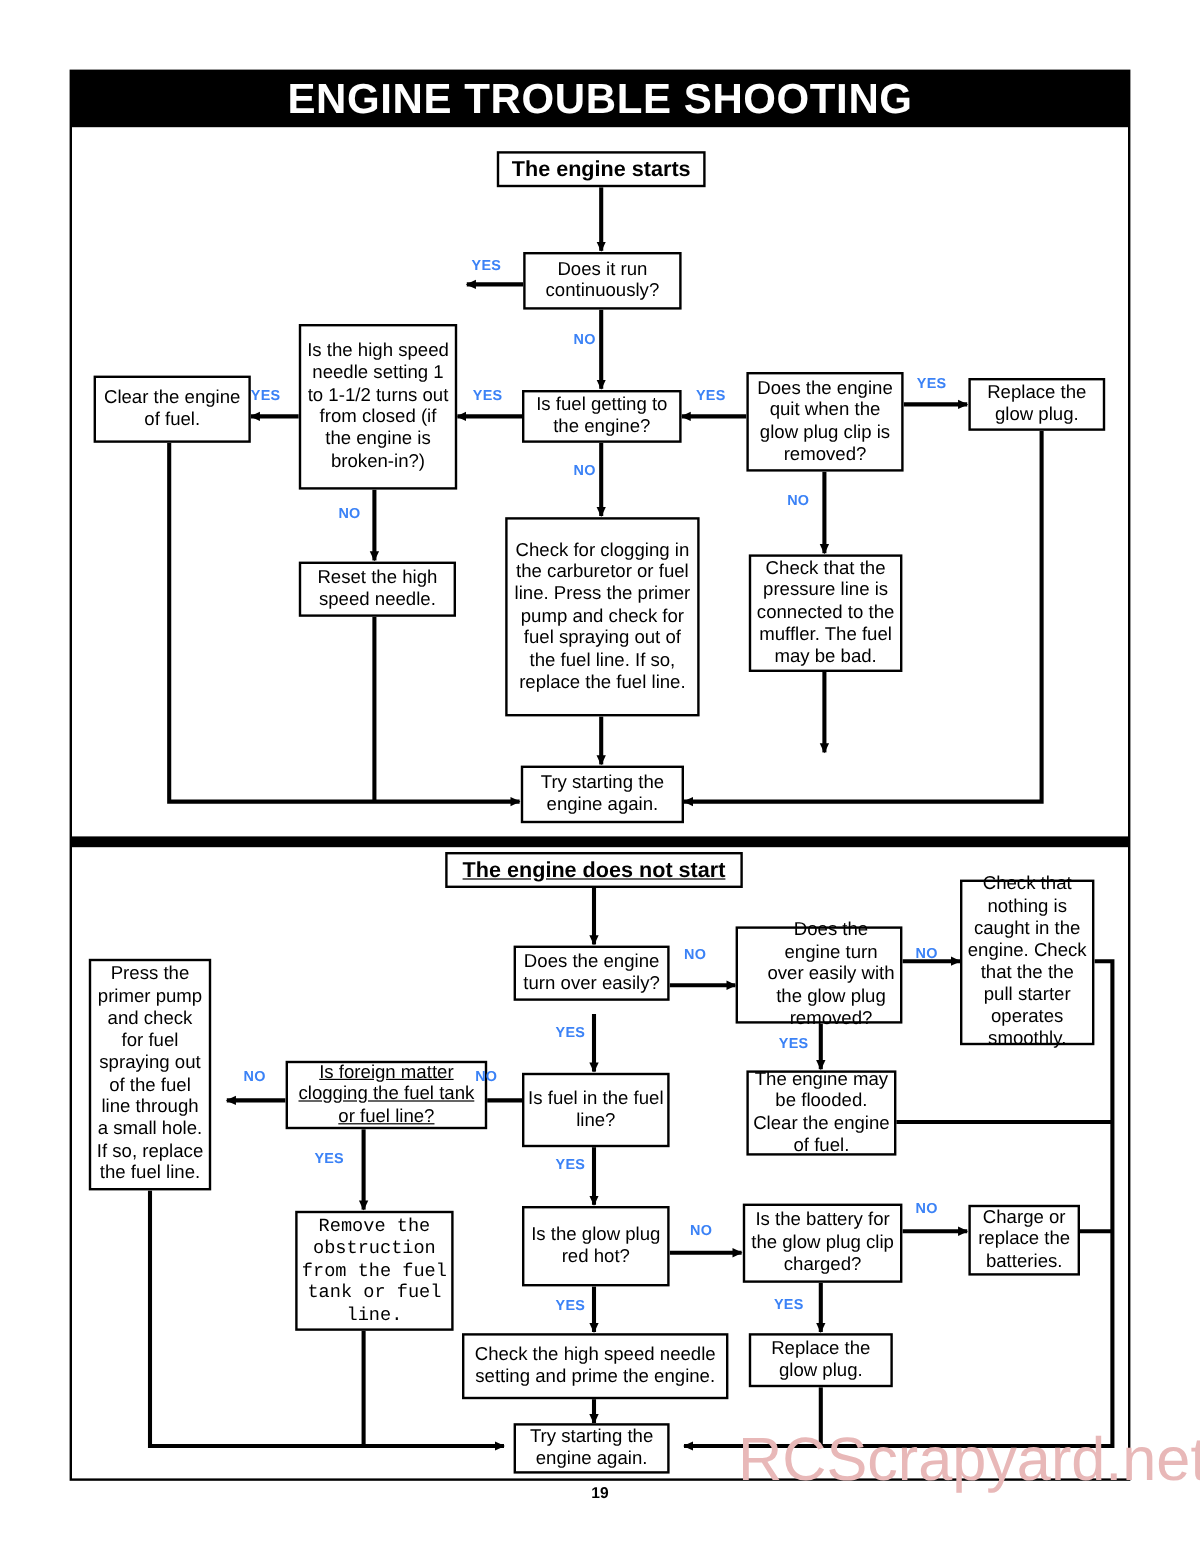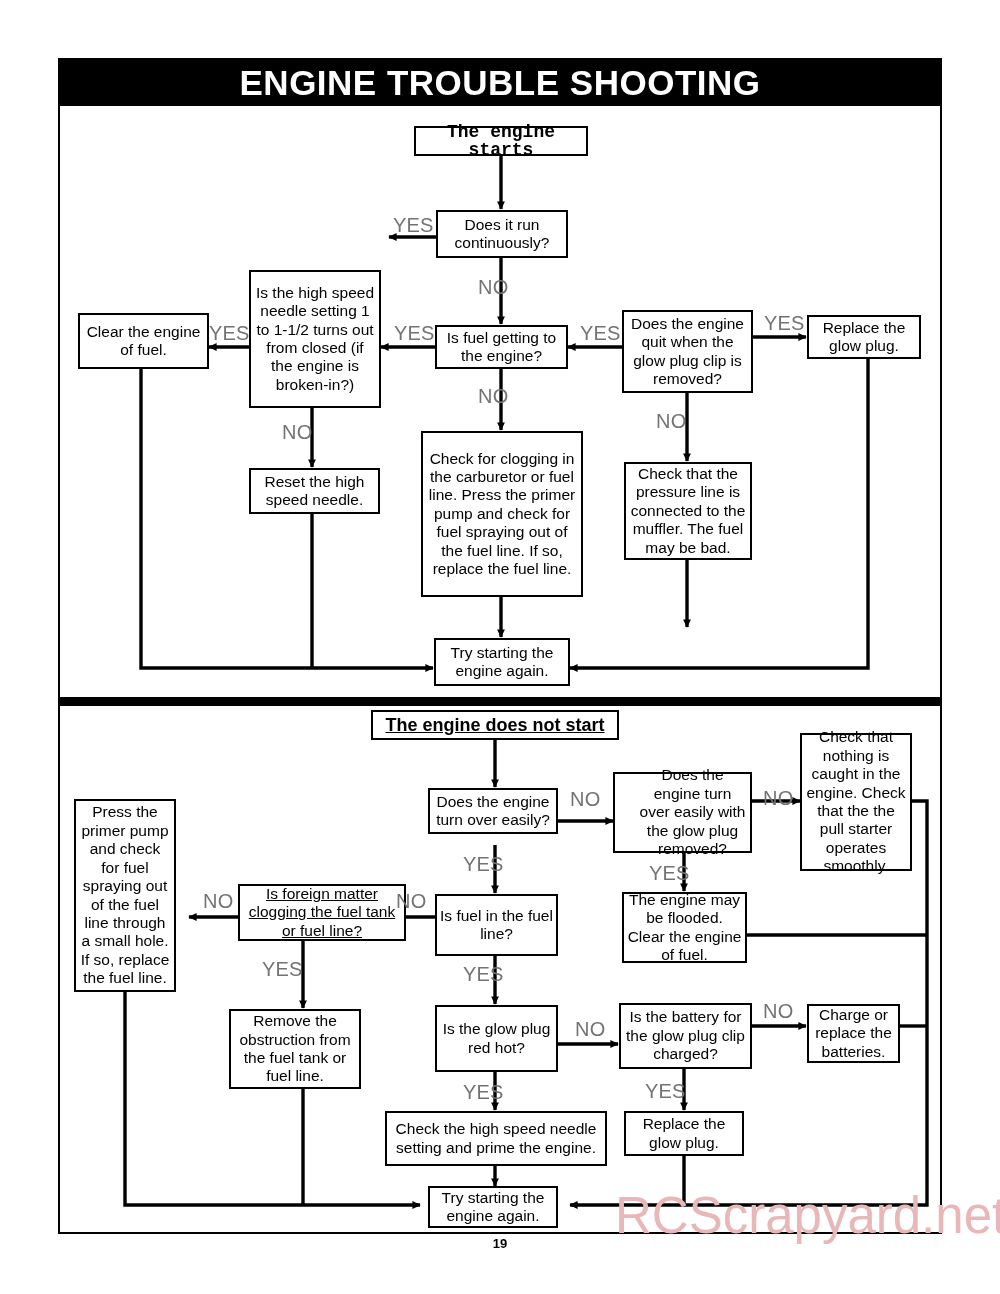--- a/index.html
+++ b/index.html
@@ -24,21 +24,21 @@
             pointer-events:none;}
 
   
   .box{position:absolute;box-sizing:border-box;border:2px solid #000;
        background:#fff;display:flex;align-items:center;justify-content:center;
        text-align:center;font-size:15.5px;line-height:18.4px;color:#000;
        padding:1px 3px;}
   .box.hdr{font-weight:bold;font-size:18px;border-width:2px;}
 
   
-  .lbl{position:absolute;font-size:20px;font-weight:normal;color:#737373;
+  .lbl{position:absolute;font-size:12px;font-weight:bold;color:#3b82f6;
        letter-spacing:.2px;white-space:nowrap;}
 
   
   .wm{position:absolute;left:615px;top:1186px;font-size:51px;color:#e8b8b8;
       white-space:nowrap;font-family:"Liberation Sans", sans-serif;}
   .pageno{position:absolute;left:0;top:1236px;width:1000px;text-align:center;
           font-size:13px;font-weight:bold;color:#000;}
 </style>
 </head>
 <body>
@@ -129,21 +129,21 @@
       
       <polyline points="684,1156 684,1205"></polyline>
 
       
       <polyline points="125,992 125,1205 420,1205" marker-end="url(#ah)"></polyline>
       
       <polyline points="303,1074 303,1205"></polyline>
     </g>
   </svg>
 
-  <div class="box hdr" style="left:414px;top:126px;width:174px;height:30px;font-family:Liberation Mono, monospace;">The engine starts</div>
+  <div class="box hdr" style="left:414px;top:126px;width:174px;height:30px;">The engine starts</div>
 
   <div class="box" style="left:436px;top:210px;width:132px;height:48px;">Does it run continuously?</div>
 
 
   <div class="box" style="left:435px;top:325px;width:133px;height:44px;">Is fuel getting to the engine?</div>
 
   <div class="box" style="left:249px;top:270px;width:132px;height:138px;">Is the high speed needle setting 1 to 1-1/2 turns out from closed (if the engine is broken-in?)</div>
 
   <div class="box" style="left:78px;top:313px;width:131px;height:56px;">Clear the engine of fuel.</div>
 
@@ -178,21 +178,21 @@
   <div class="box" style="left:800px;top:733px;width:112px;height:138px;">Check that nothing is caught in the engine. Check that the the pull starter operates smoothly.</div>
 
   <div class="box" style="left:435px;top:894px;width:123px;height:62px;">Is fuel in the fuel line?</div>
 
   <div class="box" style="left:238px;top:884px;width:168px;height:57px;text-decoration:underline;">Is foreign matter clogging the fuel tank or fuel line?</div>
 
   <div class="box" style="left:74px;top:799px;width:102px;height:193px;">Press the primer pump and check for fuel spraying out of the fuel line through a small hole. If so, replace the fuel line.</div>
 
   <div class="box" style="left:622px;top:892px;width:125px;height:71px;">The engine may be flooded. Clear the engine of fuel.</div>
 
-  <div class="box" style="left:229px;top:1009px;width:132px;height:80px;">Remove the obstruction from the fuel tank or fuel line.</div>
+  <div class="box" style="left:246px;top:1009px;width:132px;height:100px;font-family:Liberation Mono, monospace;">Remove the obstruction from the fuel tank or fuel line.</div>
 
   <div class="box" style="left:435px;top:1005px;width:123px;height:67px;">Is the glow plug red hot?</div>
 
   <div class="box" style="left:619px;top:1003px;width:133px;height:66px;">Is the battery for the glow plug clip charged?</div>
 
   <div class="box" style="left:807px;top:1004px;width:93px;height:59px;">Charge or replace the batteries.</div>
 
   <div class="box" style="left:385px;top:1111px;width:222px;height:55px;">Check the high speed needle setting and prime the engine.</div>
 
   <div class="box" style="left:624px;top:1111px;width:120px;height:45px;">Replace the glow plug.</div>

